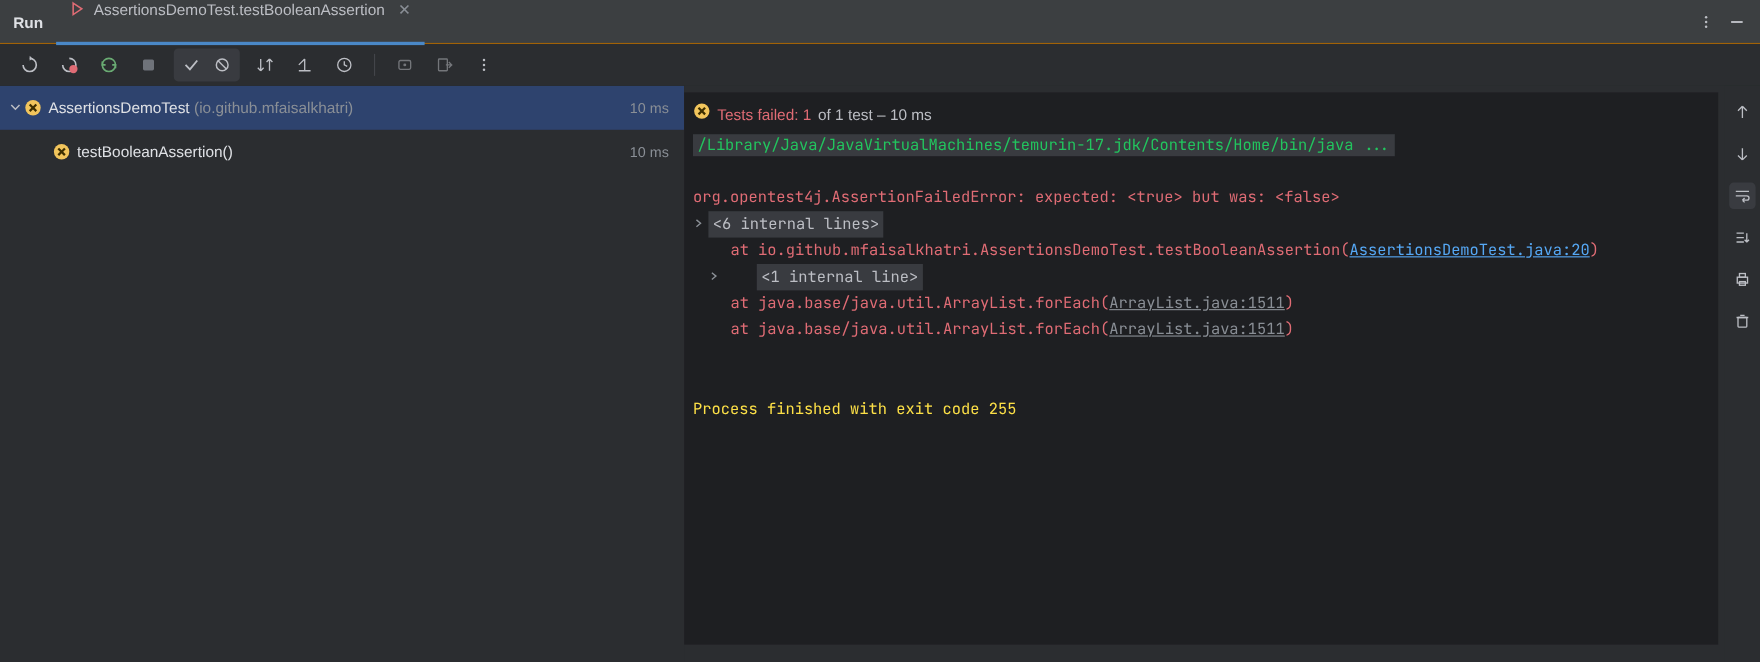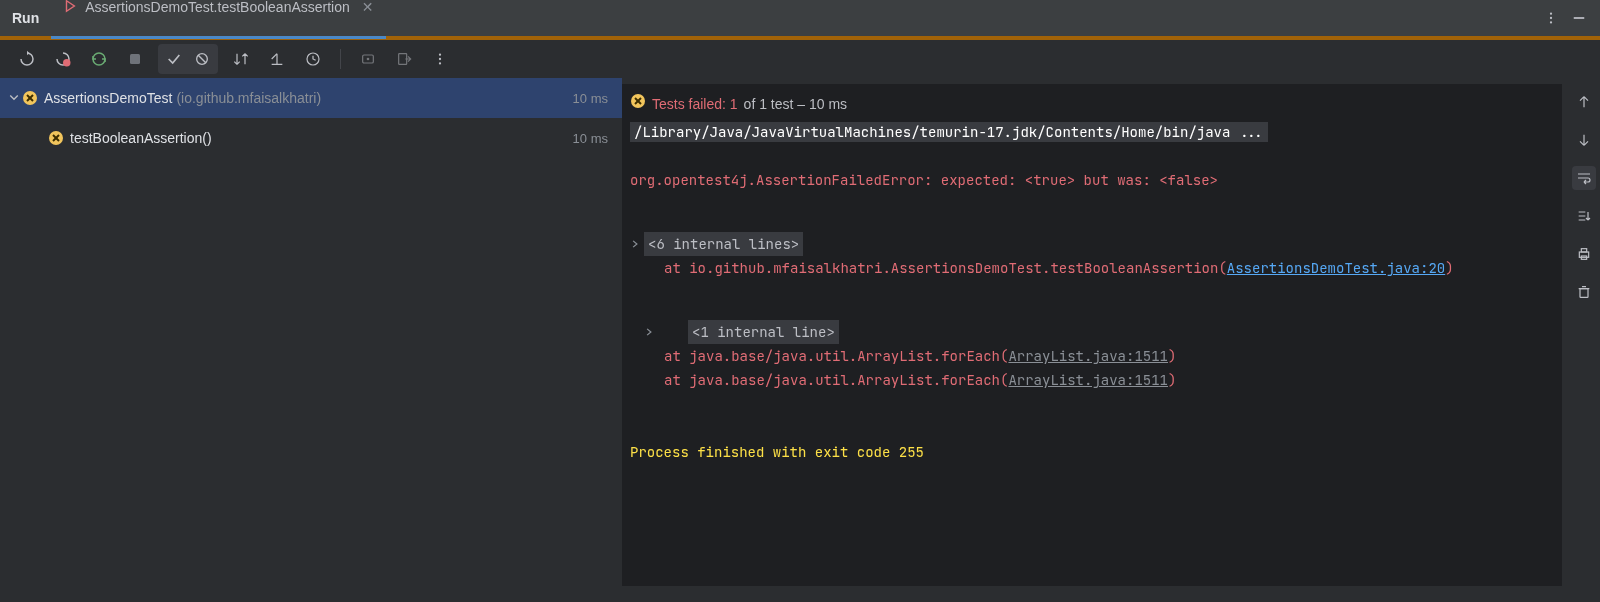--- a/index.html
+++ b/index.html
@@ -11,21 +11,21 @@
     color: #bcbec4;
     overflow: hidden;
     font-size: 14px;
   }
   .titlebar {
     height: 40px;
     background: #3c3f41;
     display: flex;
     align-items: center;
     padding: 0 12px;
-    border-bottom: 4px solid #a16207;
+    border-bottom: 1px solid #a16207;
   }
   .titlebar-left { display: flex; align-items: center; gap: 12px; flex: 1; }
   .run-label { color: #dfe1e5; font-weight: 600; font-size: 14px; }
   .tab {
     display: flex; align-items: flex-start; gap: 8px;
     height: 40px; padding: 0 12px;
     border-bottom: 3px solid #4a88c7;
     position: relative; top: 1px;
   }
   .tab-icon { width: 14px; height: 14px; }
@@ -89,26 +89,26 @@
     overflow: auto;
     margin: 6px 6px 16px 0;
   }
   .console-header {
     display: flex; align-items: center; gap: 6px;
     padding: 2px 0 4px 0;
     font-family: -apple-system, sans-serif;
   }
   .fail-red { color: #e06c75; }
   .fail-grey { color: #bcbec4; }
-  .cmd-line { background: #393b40; color: #ffffff; padding: 1px 4px; display: inline; }
+  .cmd-line { background: #393b40; color: #22c55e; padding: 1px 4px; display: inline; }
   .stack-err { color: #e06c75; }
   .stack-at { color: #e06c75; padding-left: 34px; }
   .stack-link { color: #56a8f5; text-decoration: underline; cursor: pointer; }
   .stack-link-grey { color: #8a8f96; text-decoration: underline; cursor: pointer; }
-  .collapse-line { display: flex; align-items: center; margin-top: 40px; }
+  .collapse-line { display: flex; align-items: center; }
   .collapse-chev { color: #8a8f96; width: 12px; margin-right: 2px; cursor: pointer; }
   .collapse-tag { background: #393b40; color: #bcbec4; padding: 0 4px; }
   .process-exit { color: #fde047; }
 
   .side-tools {
     width: 32px;
     display: flex; flex-direction: column; align-items: center;
     padding-top: 12px; gap: 14px;
     background: #2b2d30;
   }

